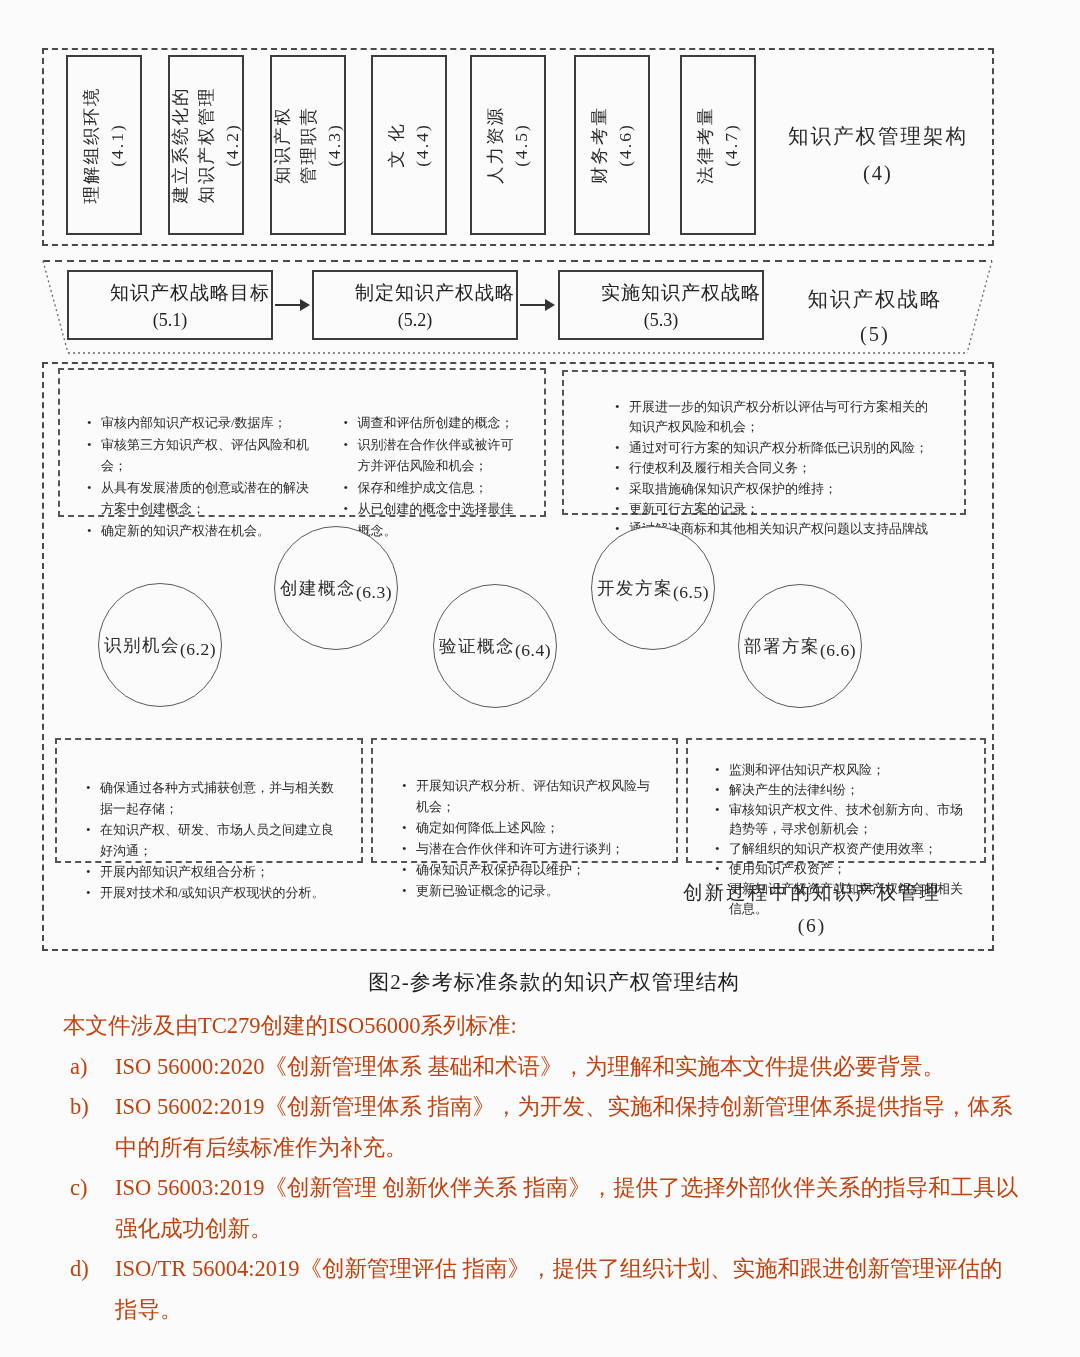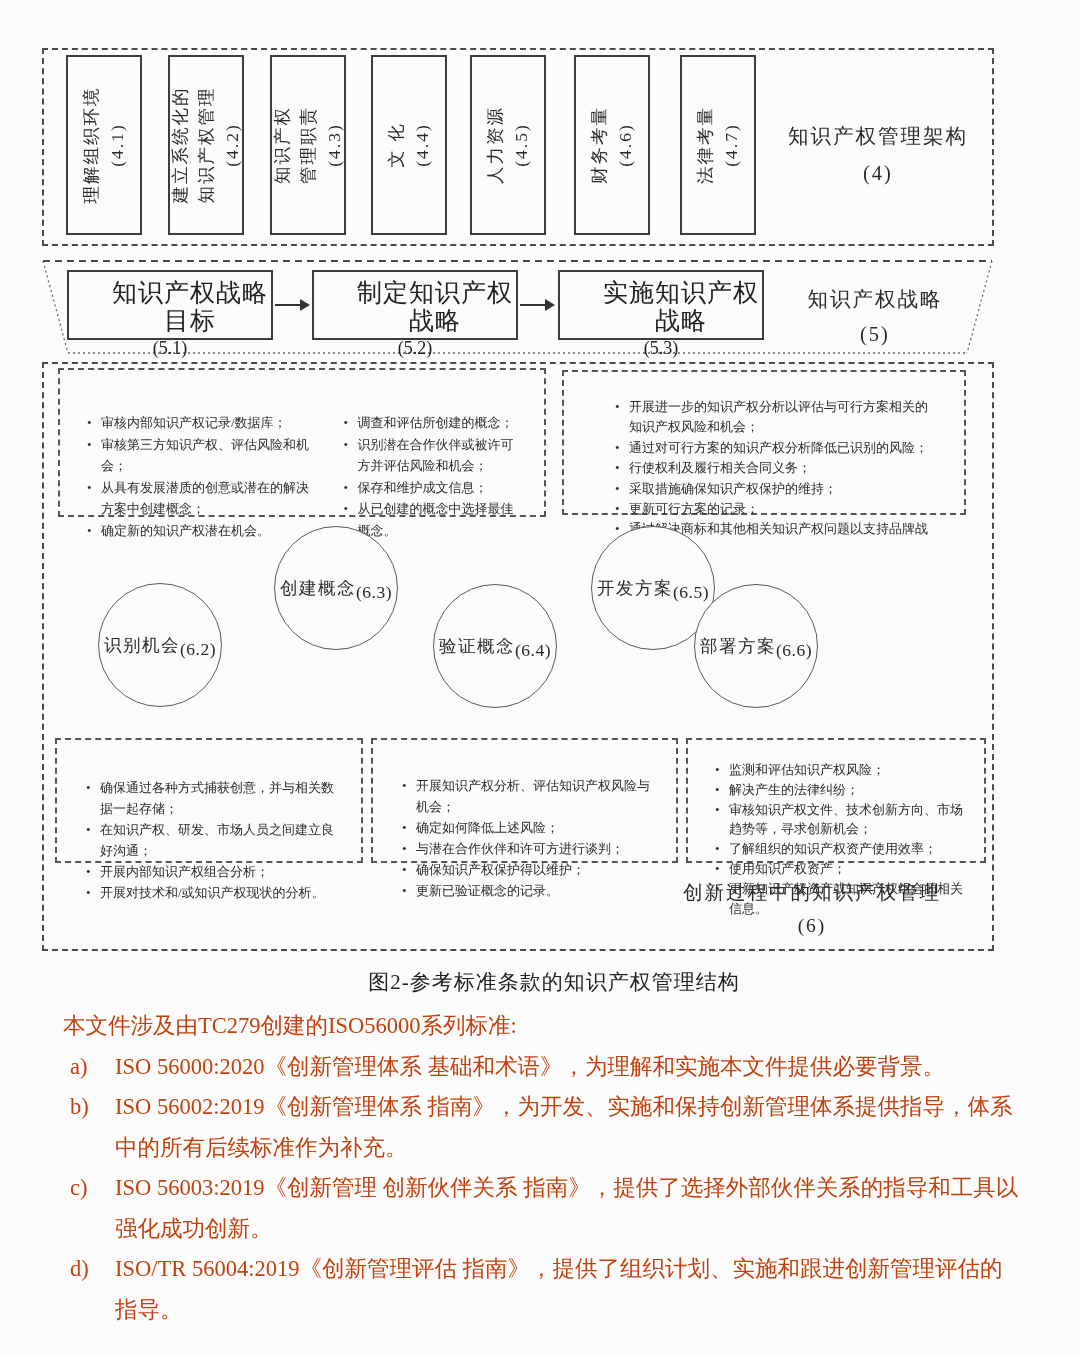--- a/index.html
+++ b/index.html
@@ -22,21 +22,21 @@
   }
   .sec-title { position:absolute; text-align:center; color:#2a2a2a; }
   .sec4-title { left:770px; top:118px; width:216px; font-size:20.5px; line-height:37px; letter-spacing:2px; }
 
   
   .sbox {
     position:absolute; top:270px; width:206px; height:70px;
     border:2px solid #3c3c3c; background:#fbfbfb; box-sizing:border-box;
     text-align:center; padding-top:7px;
   }
-  .sbox .lbl { font-size:25px; line-height:28px; letter-spacing:1px;margin-left:40px; }
+  .sbox .lbl { font-size:19px; line-height:28px; letter-spacing:1px;margin-left:40px; }
   .sbox .num { font-size:18px; line-height:26px; }
   .harrow { position:absolute; top:304px; height:2px; background:#333; }
   .harrow::after {
     content:""; position:absolute; right:-2px; top:-5px; width:0; height:0;
     border-left:10px solid #333; border-top:6px solid transparent; border-bottom:6px solid transparent;
   }
   .sec5-title { left:775px; top:282px; width:200px; font-size:20.5px; line-height:35px; letter-spacing:2px; }
 
   
   .sec6-outer { left:42px; top:362px; width:948px; height:585px; border:2px dashed #4a4a4a; }
@@ -198,21 +198,21 @@
     <div class="num">(6.3)</div>
   </div>
   <div class="circle" style="left:433px; top:584px">
     <div>验证概念</div>
     <div class="num">(6.4)</div>
   </div>
   <div class="circle" style="left:591px; top:526px">
     <div>开发方案</div>
     <div class="num">(6.5)</div>
   </div>
-  <div class="circle" style="left:694px; top:584px">
+  <div class="circle" style="left:738px; top:584px">
     <div>部署方案</div>
     <div class="num">(6.6)</div>
   </div>
 
   <div class="bullet-box bb bb1">
     <ul class="bullets">
         <li>确保通过各种方式捕获创意，并与相关数据一起存储；</li>
         <li>在知识产权、研发、市场人员之间建立良好沟通；</li>
         <li>开展内部知识产权组合分析；</li>
         <li>开展对技术和/或知识产权现状的分析。</li>

